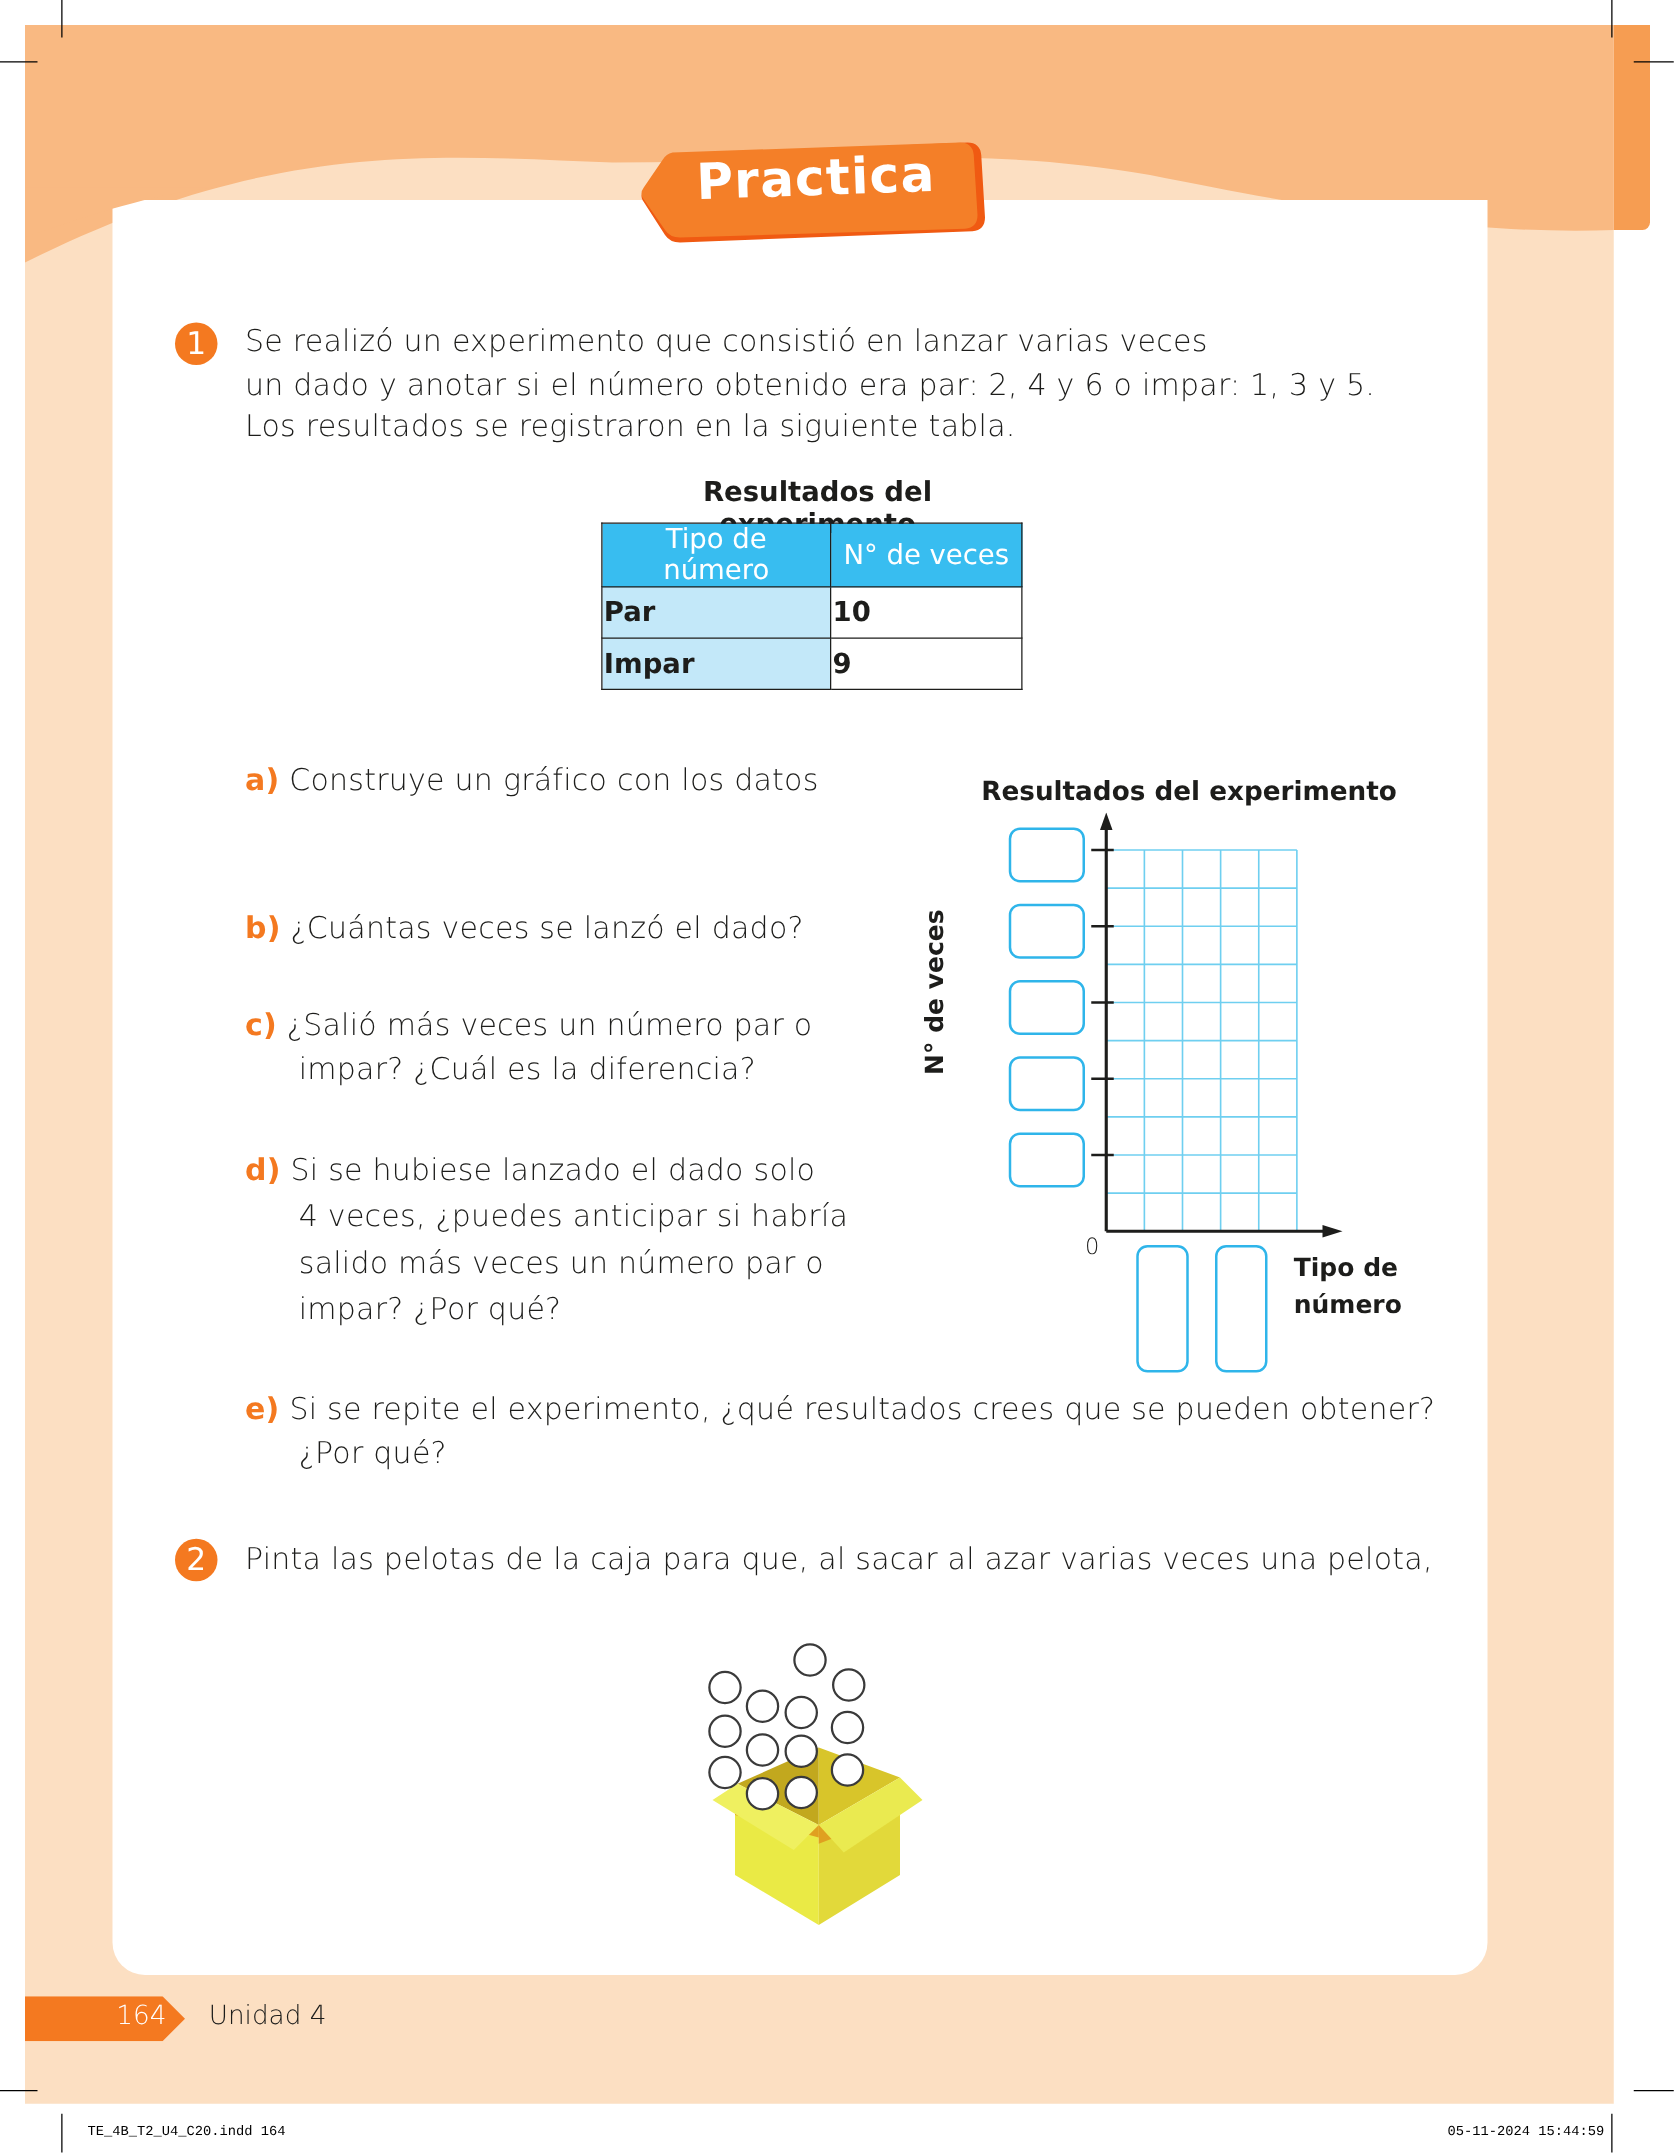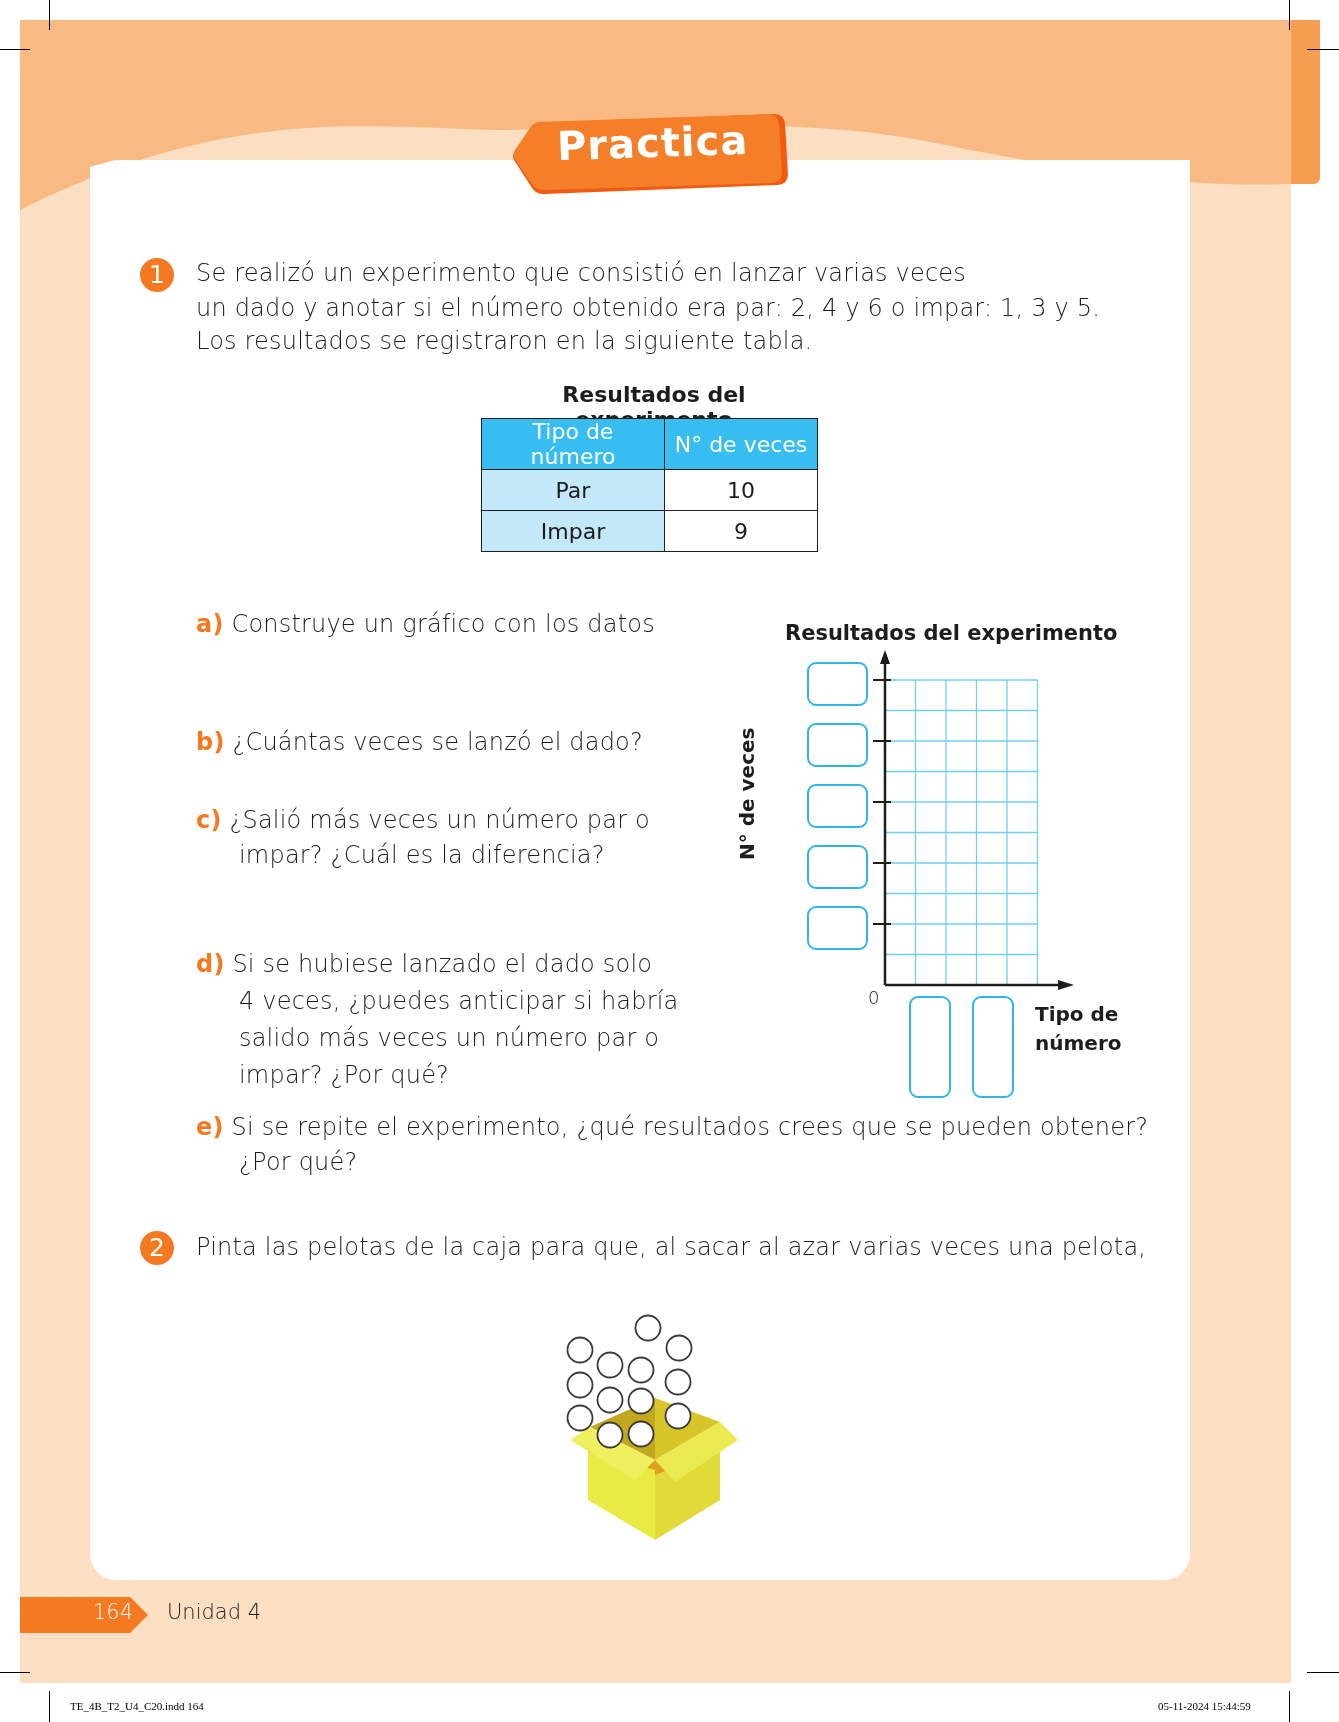--- a/index.html
+++ b/index.html
@@ -12,31 +12,31 @@
   .white-panel { position:absolute; left:90px; top:160px; width:1100px; height:1420px; background:#ffffff; border-radius:0 0 26px 26px; }
   .practica-badge { position:absolute; left:512px; top:110px; width:278px; height:86px; }
   .practica-text { position:absolute; left:557px; top:120px; font-family:"DejaVu Sans", sans-serif; font-weight:bold; font-size:40px; color:#ffffff; letter-spacing:1px; transform:rotate(-2deg); }
   .num-badge { position:absolute; width:34px; height:34px; border-radius:50%; background:#f47920; color:#fff; font-size:25px; text-align:center; line-height:34px; font-family:"DejaVu Sans", sans-serif; }
   .text { position:absolute; font-family:"DejaVu Sans", sans-serif; font-size:24px; line-height:35px; color:#1d1d1b; white-space:nowrap; font-weight:300; letter-spacing:0.2px; }
   .q-letter { color:#f47920; font-weight:bold; }
   .q-line { display:block; }
   .table-title { position:absolute; left:481px; top:382px; width:346px; text-align:center; font-size:22px; font-weight:bold; color:#1d1d1b; font-family:"DejaVu Sans", sans-serif; }
   table.results { position:absolute; left:481px; top:418px; border-collapse:collapse; font-family:"DejaVu Sans", sans-serif; }
   table.results th { background:#38bdf0; color:#fff; font-weight:normal; font-size:22px; height:39px; padding:0 6px; border:1.5px solid #1d1d1b; }
-  table.results td { font-size:22px; height:38px; text-align:center; border:1.5px solid #1d1d1b; font-weight:400; }
+  table.results td { font-size:22px; height:38px; border:1.5px solid #1d1d1b; font-weight:700; }
   table.results td.type { background:#c3e8f9; width:180px; }
   table.results td.val { background:#fff; width:150px; }
   .chart-title { position:absolute; left:785px; top:621px; font-size:21px; font-weight:bold; font-family:"DejaVu Sans", sans-serif; }
   .y-label { position:absolute; left:735px; top:860px; transform:rotate(-90deg); transform-origin:left top; font-size:20px; font-weight:bold; white-space:nowrap; }
   .x-label { position:absolute; left:1035px; top:1000px; font-size:20px; font-weight:bold; line-height:29px; }
   .zero-label { position:absolute; left:868px; top:987px; font-size:18px; font-weight:300; }
   .footer-tab { position:absolute; left:20px; top:1597px; width:128px; height:36px; }
   .footer-num { position:absolute; left:93px; top:1600px; font-size:21px; color:#fff; font-weight:300; }
   .footer-unit { position:absolute; left:167px; top:1600px; font-size:21px; font-weight:300; color:#1d1d1b; }
-  .slug { position:absolute; font-family:Liberation Serif, serif; font-size:11px; color:#000; }
+  .slug { position:absolute; font-family:Liberation Mono, monospace; font-size:11px; color:#000; }
 </style>
 </head>
 <body>
 
 <div class="peach"></div>
 <svg class="abs" style="left:20px;top:20px" width="1271" height="200">
   <path d="M0,0 H1271 V164 C1160,168 1050,150 900,120 C760,95 620,110 470,110 C330,105 200,90 0,190 Z" fill="#f9b982"></path>
 </svg>
 <div class="orange-strip"></div>
 <div class="white-panel"></div>
@@ -81,21 +81,21 @@
 </div>
 <div class="text" style="left:196px;top:725px">
   <span class="q-letter" style="white-space: pre;">b)</span>
   <span style="white-space: pre; margin-top: 27px;">¿Cuántas veces se lanzó el dado?</span>
 </div>
 <div class="text" style="left:196px;top:803px">
   <span class="q-letter" style="white-space: pre;">c)</span>
   <span style="white-space: pre;">¿Salió más veces un número par o</span>
   <span class="q-line" style="padding-left: 43px; white-space: pre;">impar? ¿Cuál es la diferencia?</span>
 </div>
-<div class="text" style="left:196px;top:947px">
+<div class="text" style="left:196px;top:919px">
   <span class="q-letter" style="white-space: pre;">d)</span>
   <span style="white-space: pre;">Si se hubiese lanzado el dado solo</span>
   <span class="q-line" style="padding-left: 43px; margin-top: 2px; white-space: pre;">4 veces, ¿puedes anticipar si habría</span>
   <span class="q-line" style="padding-left: 43px; margin-top: 2px; white-space: pre;">salido más veces un número par o</span>
   <span class="q-line" style="padding-left: 43px; margin-top: 2px; white-space: pre;">impar? ¿Por qué?</span>
 </div>
 <div class="text" style="left:196px;top:1110px">
   <span class="q-letter" style="white-space: pre;">e)</span>
   <span style="white-space: pre;">Si se repite el experimento, ¿qué resultados crees que se pueden obtener?</span>
   <span class="q-line" style="padding-left: 43px; white-space: pre;">¿Por qué?</span>

